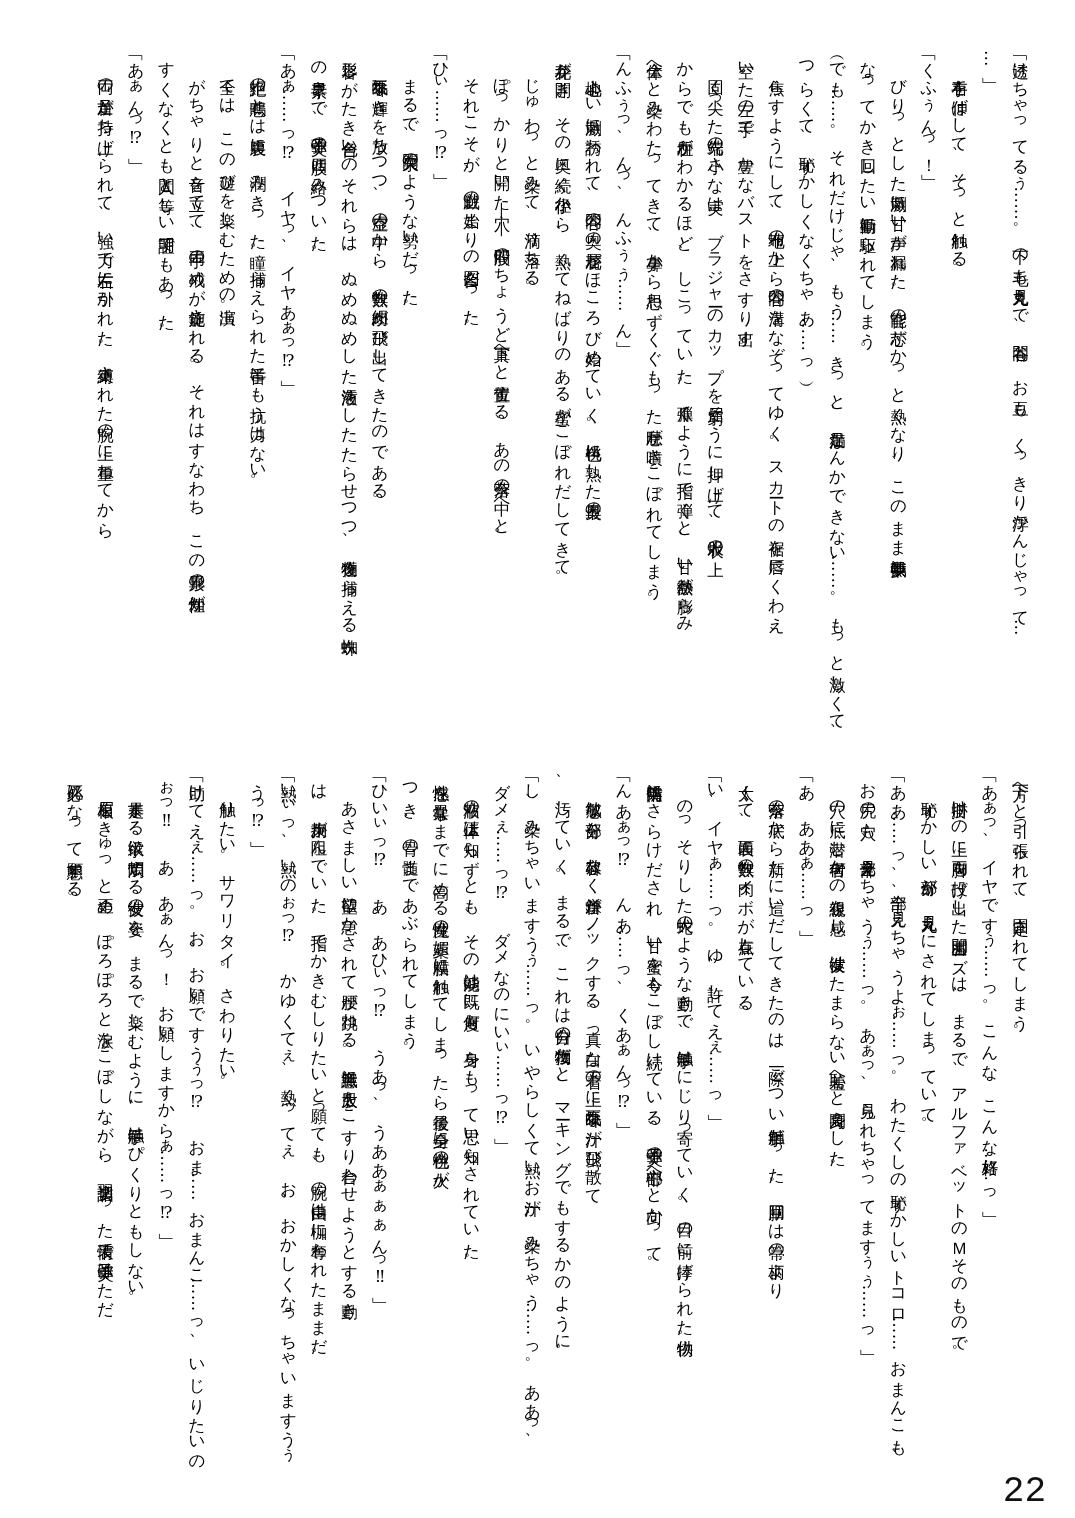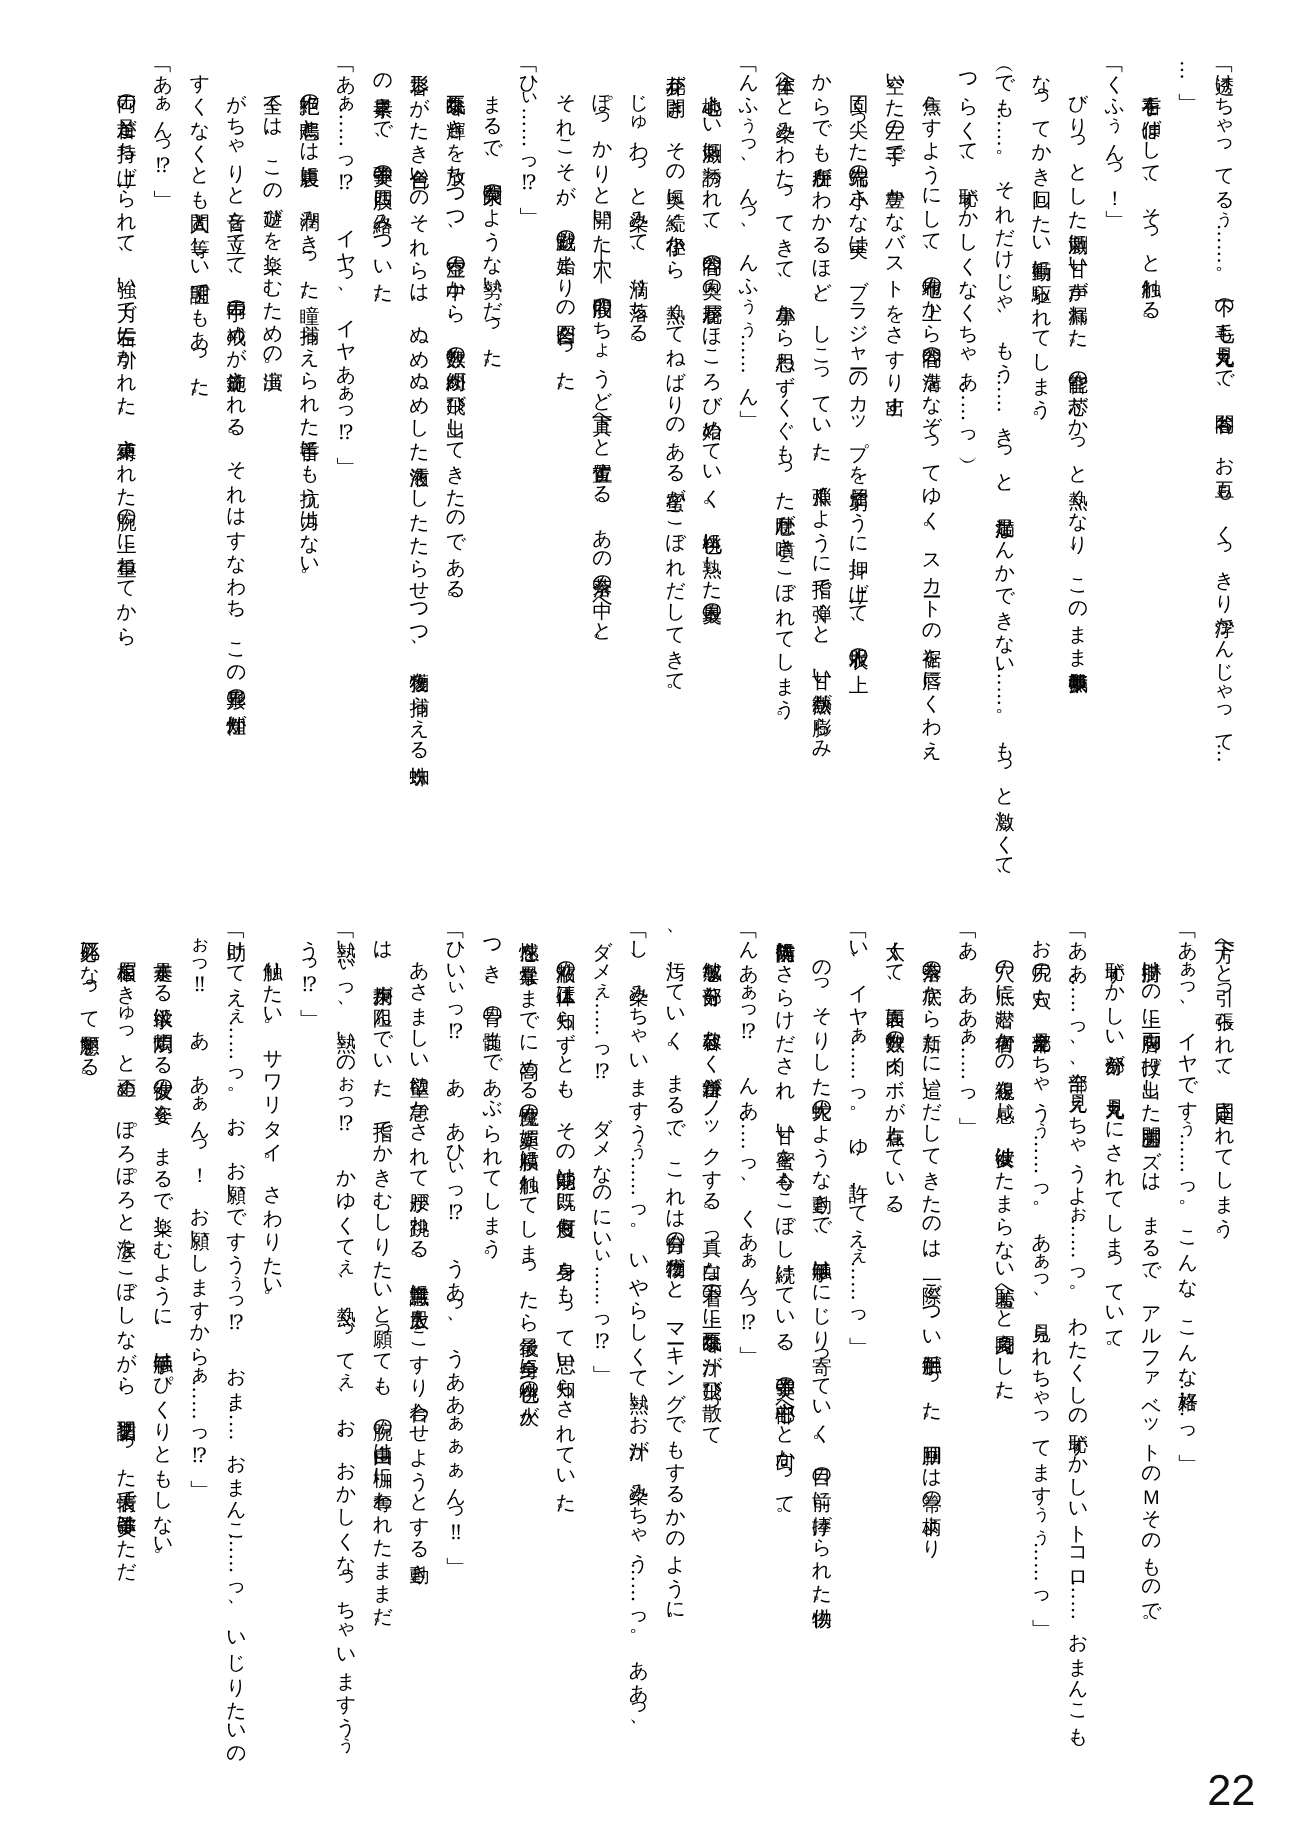--- a/index.html
+++ b/index.html
@@ -41,21 +41,21 @@
     height: 700px;
   }
   #lower-block {
     top: 772px;
     height: 692px;
   }
   .page-number {
     position: absolute;
     right: 29px;
     bottom: 8px;
-    font-family: Liberation Sans, sans-serif;
+    font-family: Liberation Mono, monospace;
     font-size: 36px;
     line-height: 1;
     color: #111111;
   }
 </style>
 </head>
 <body>
 
 <div class="page">
 

